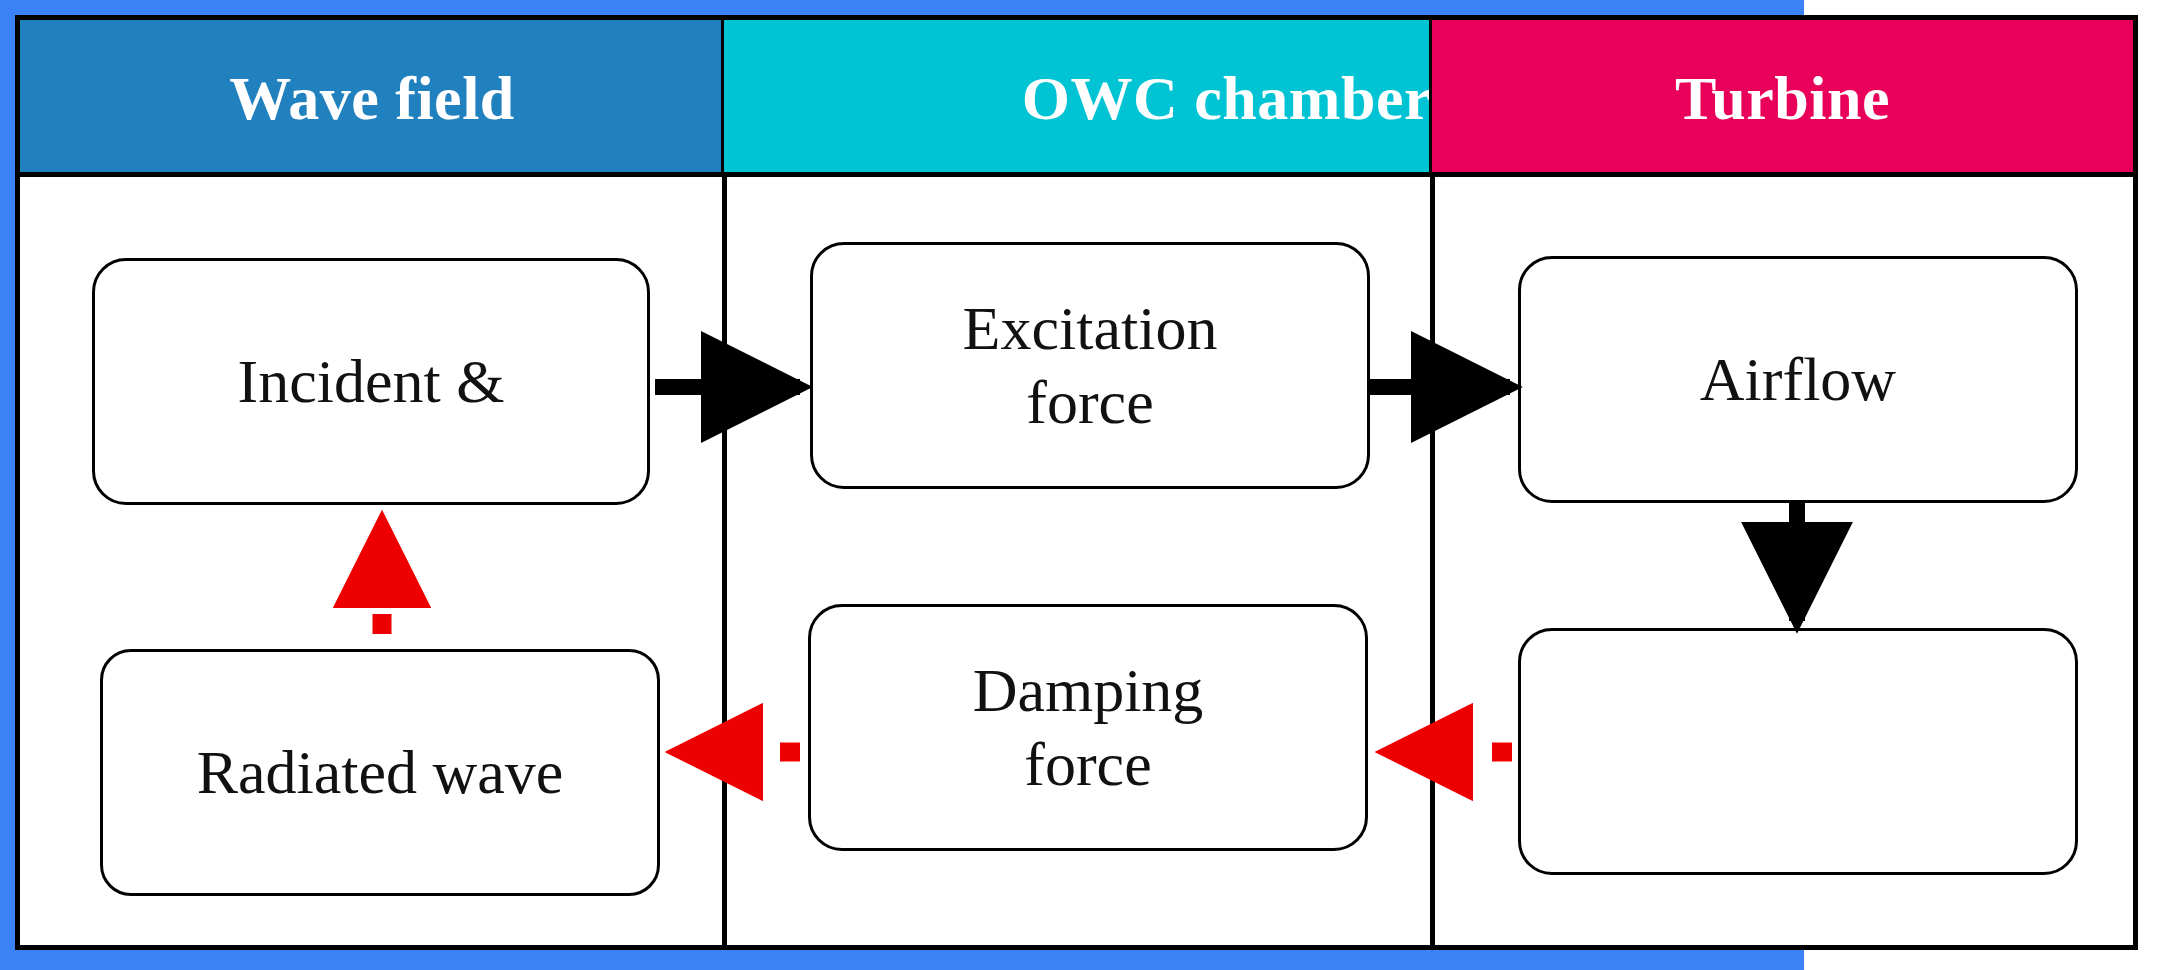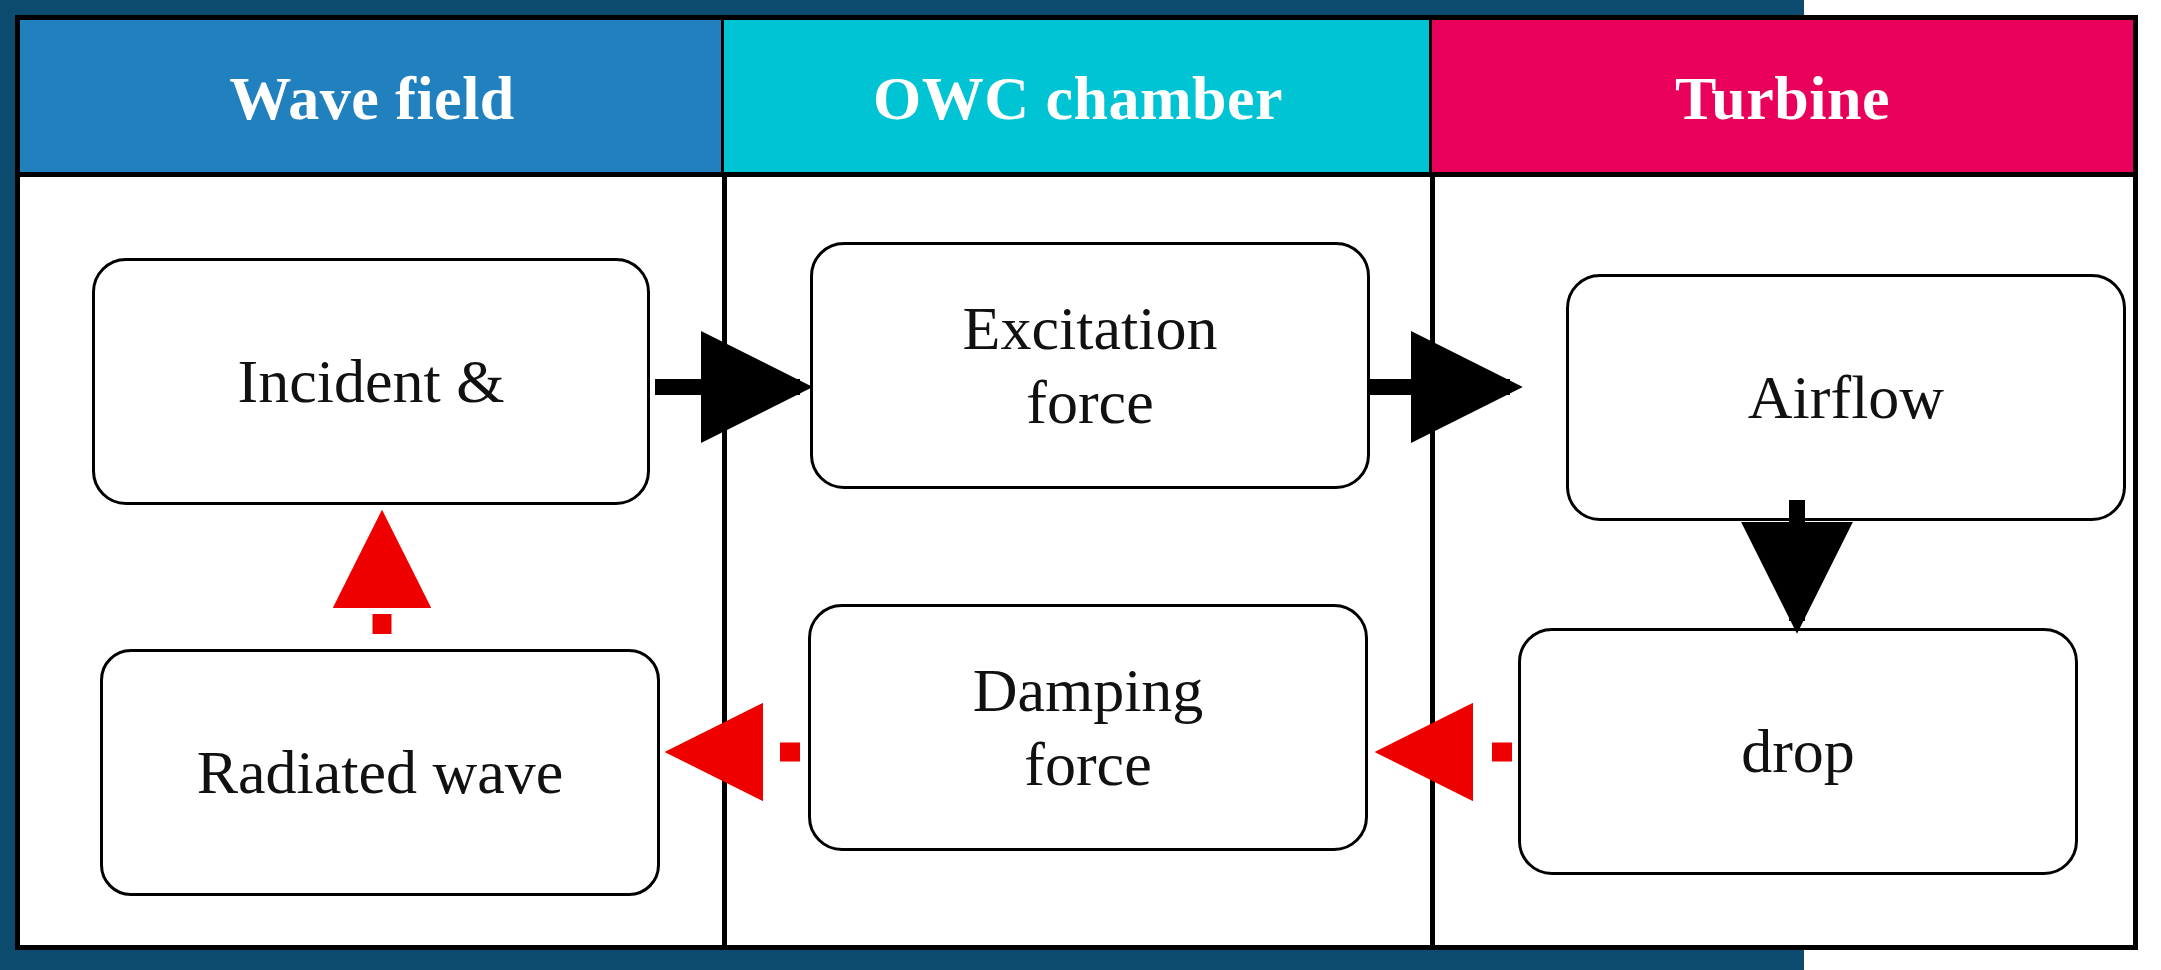--- a/index.html
+++ b/index.html
@@ -11,21 +11,21 @@
     width: 2161px;
     height: 970px;
     font-family: "Liberation Serif", "DejaVu Serif", serif;
     overflow: hidden;
   }
 
   #diagram-root {
     position: relative;
     width: 1804px;
     height: 970px;
-    background: #0c4a6e;
+    background: #3b82f6;
   }
 
   
   .frame {
     position: absolute;
     left: 15px;
     top: 15px;
     width: 2123px;
     height: 935px;
     border: 5px solid #000000;
@@ -44,21 +44,21 @@
   }
   .header-cell {
     position: relative;
     height: 100%;
     display: flex;
     align-items: center;
     justify-content: center;
     box-sizing: border-box;
   }
   .header-cell.c1 { width: 704px; }
-  .header-cell.c2 { width: 708px; }
+  .header-cell.c2 { width: 708px; justify-content: flex-end; }
   .header-cell.c3 { width: 701px; }
   .header-cell .divider-r {
     position: absolute;
     right: -2px;
     top: -2px;
     bottom: -2px;
     width: 5px;
     background: #000000;
   }
   .header-title {
@@ -103,21 +103,21 @@
     color: #111111;
     font-size: 62px;
     line-height: 1.18;
     padding: 6px 14px;
     z-index: 5;
   }
   .node .node-label { display: block; }
 
   #node-incident   { left: 92px;  top: 258px; width: 558px; height: 247px; }
   #node-excitation { left: 810px;  top: 242px; width: 560px; height: 247px; }
-  #node-airflow    { left: 1518px; top: 274px; width: 560px; height: 247px; margin-left: 48px; }
+  #node-airflow    { left: 1518px; top: 256px; width: 560px; height: 247px; }
   #node-radiated   { left: 100px;  top: 649px; width: 560px; height: 247px; border-radius: 31px; }
   #node-damping    { left: 808px;  top: 604px; width: 560px; height: 247px; }
   #node-pressure   { left: 1518px; top: 628px; width: 560px; height: 247px; }
 
   
   #arrow-layer {
     position: absolute;
     left: 0;
     top: 0;
     width: 2161px;
@@ -182,21 +182,20 @@
 
   <div class="node" id="node-damping">
     <span>
       <span class="node-label">Damping</span>
       <span class="node-label">force</span>
     </span>
   </div>
 
   <div class="node" id="node-pressure">
     <span>
-      <span class="node-label">drop</span>
     </span>
   </div>
 
   <svg id="arrow-layer" viewBox="0 0 2161 970">
     <defs>
       <marker id="mk-solid-right" markerWidth="7" markerHeight="7" refX="6.2" refY="3.5" orient="auto" markerUnits="strokeWidth">
         <path d="M0,0 L7,3.5 L0,7 z" fill="#000000"></path>
       </marker>
       <marker id="mk-solid-down" markerWidth="7" markerHeight="7" refX="6.2" refY="3.5" orient="auto" markerUnits="strokeWidth">
         <path d="M0,0 L7,3.5 L0,7 z" fill="#000000"></path>

